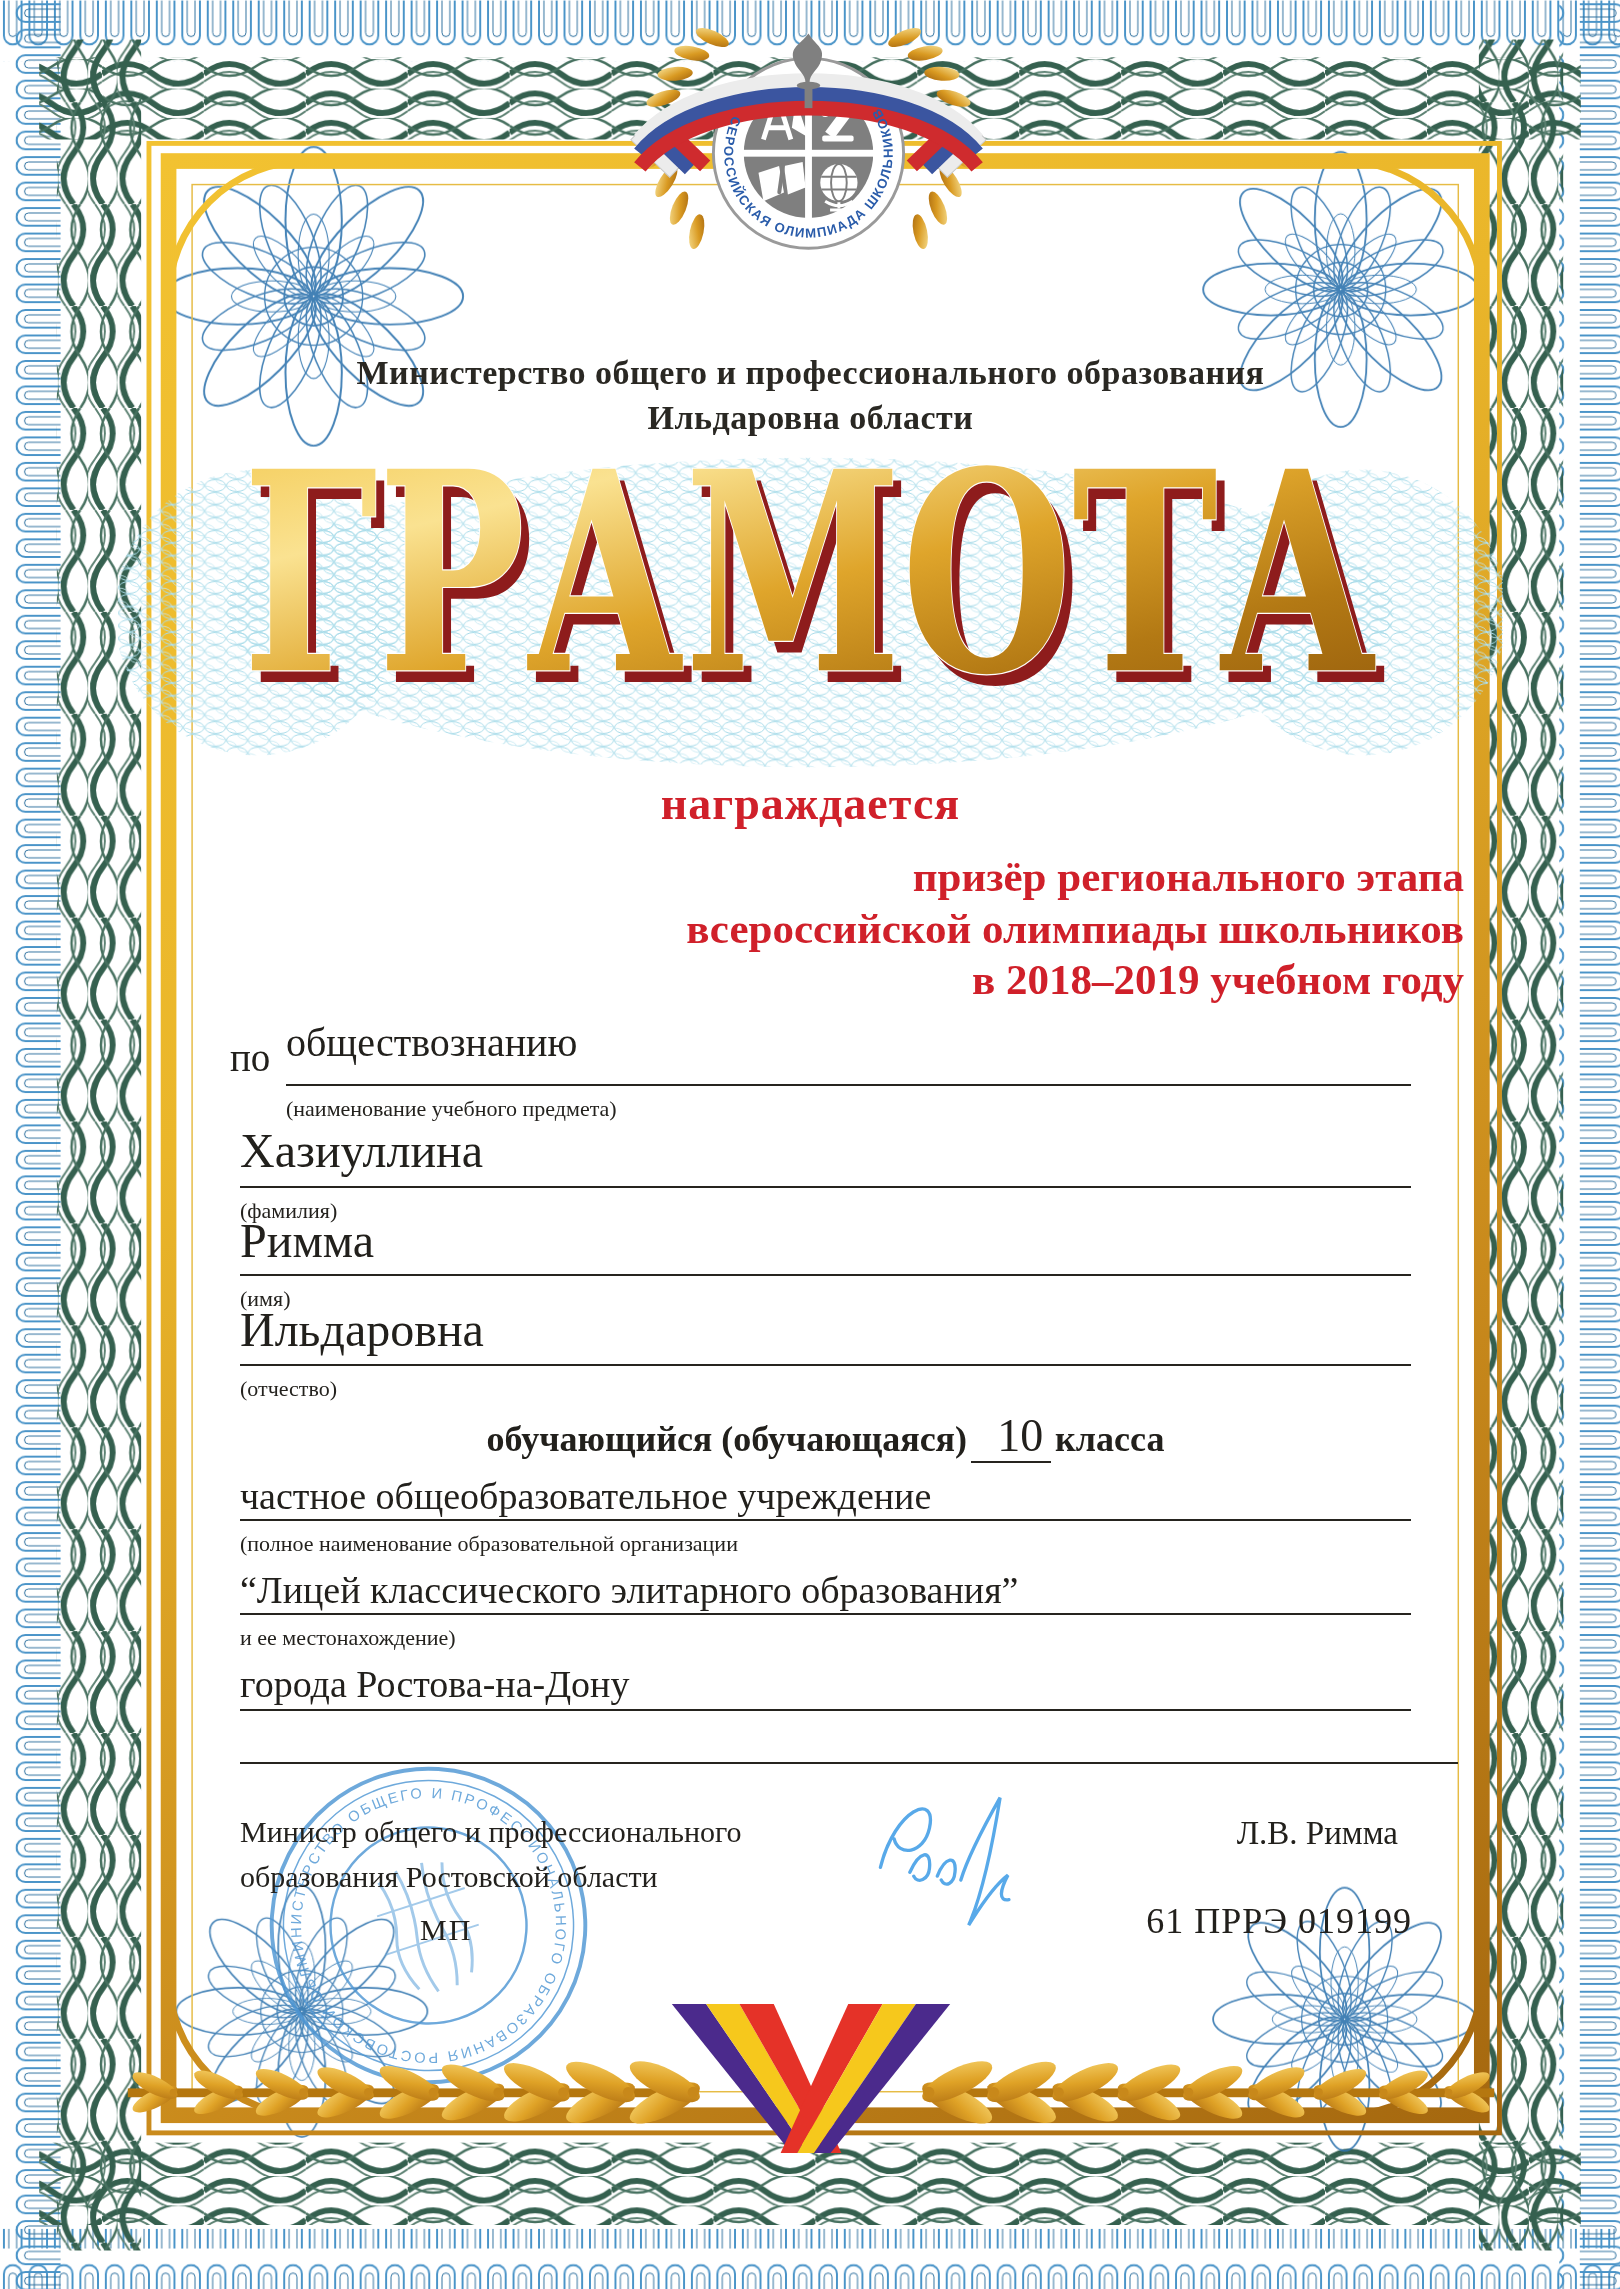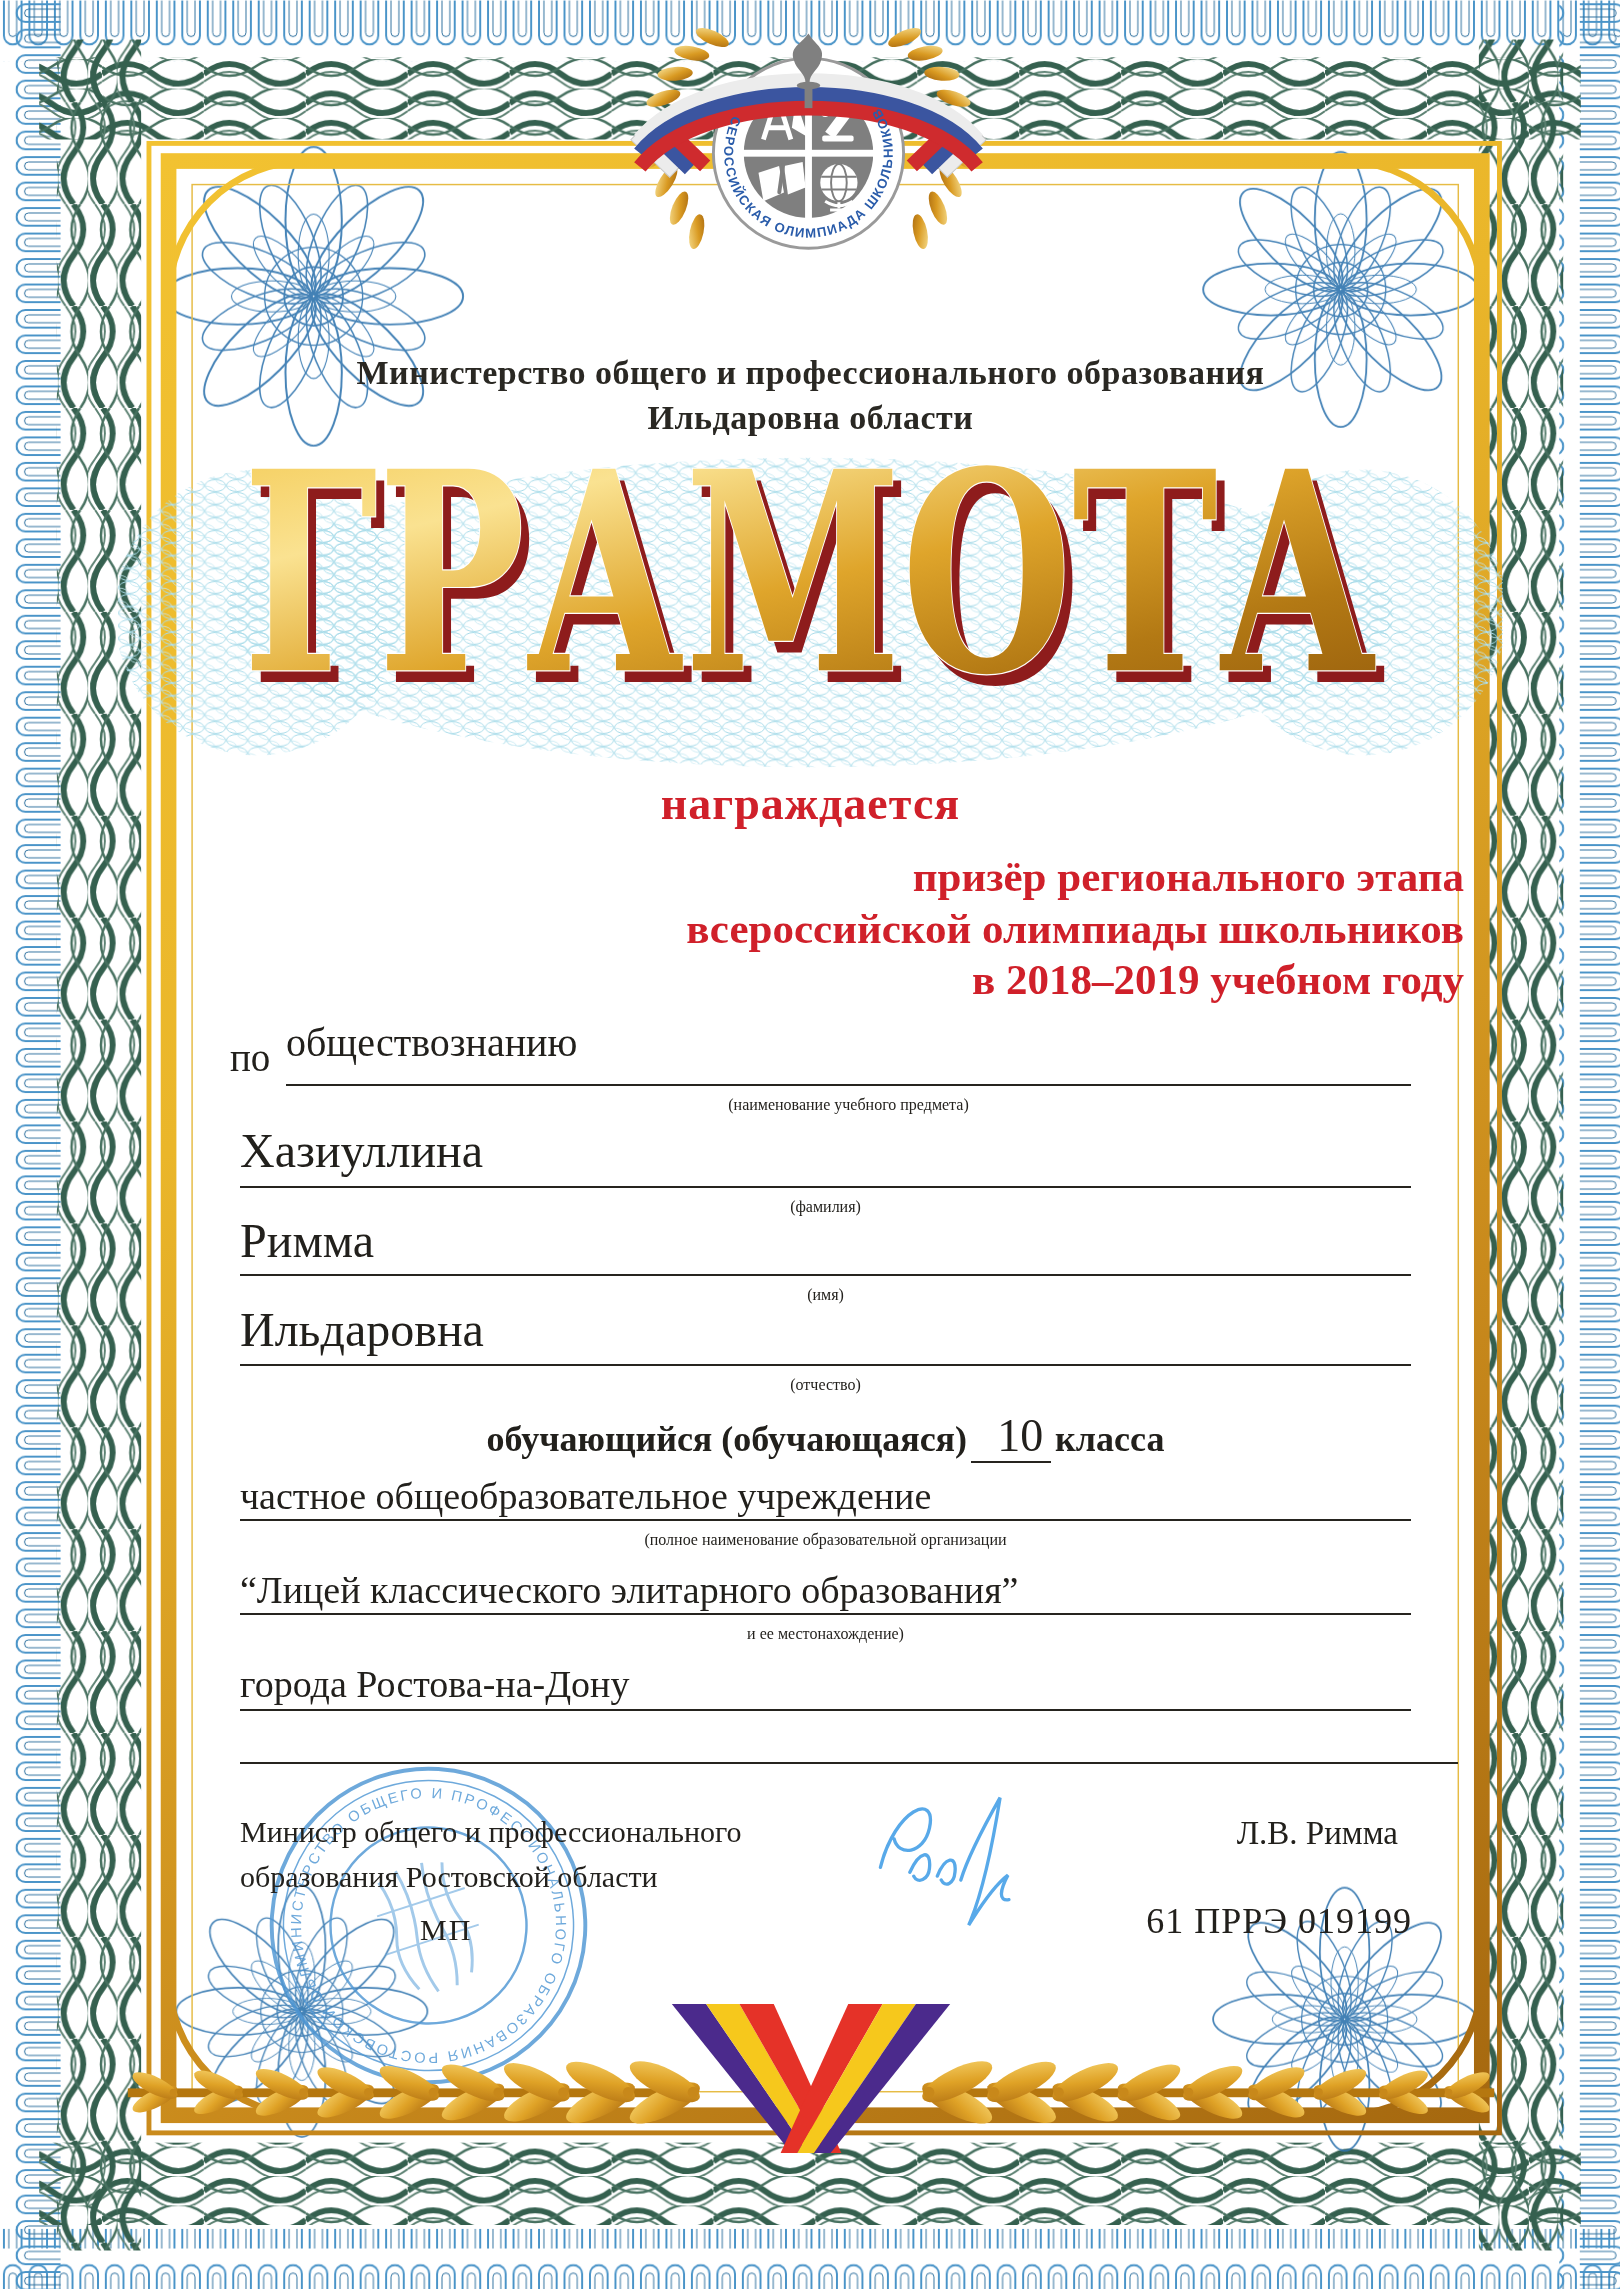--- a/index.html
+++ b/index.html
@@ -6,21 +6,21 @@
   body{margin:0;background:#9b9b9b;display:flex;justify-content:center;font-family:"Liberation Serif","DejaVu Serif",serif}
   .page{position:relative;width:1620px;height:2290px;background:#ffffff;overflow:hidden;color:#22201c}
   .abs{position:absolute}
   svg.abs{position:absolute}
   .ministry{left:157px;top:351px;width:1307px;text-align:center;font-size:34px;font-weight:bold;line-height:1.32;color:#2a2823;letter-spacing:0.5px}
   .red{color:#d0202a;font-weight:bold}
   .awarded{left:157px;top:777px;width:1307px;text-align:center;font-size:46px;letter-spacing:1px}
   .awardlines{left:157px;top:851px;width:1307px;text-align:right;font-size:43px;line-height:1.2}
   .val{left:240px;width:1171px;text-align:left;font-size:40px}
   .val.name{font-weight:normal;font-size:48px}
-  .cap{left:240px;width:1171px;text-align:center;font-size:16px;color:#24221e}
+  .cap{left:240px;width:1171px;font-size:22px;color:#24221e}
   .rule{left:240px;width:1171px;height:0;border-bottom:2.9px solid #26241f}
   .gradebox{left:240px;width:1171px;text-align:center;top:1411px}
   .gradebox .lbl{font-size:36px;font-weight:bold}
   .grade-num{display:inline-block;min-width:80px;padding:0 7.8px;border-bottom:2.9px solid #26241f;font-size:46px;line-height:1.08;text-align:right}
   .minister{left:240px;top:1809px;width:568px;font-size:30px;line-height:1.5;color:#23211d}
   .balina{right:222px;top:1815px;font-size:33px}
   .serial{right:208px;top:1900px;font-size:36px;font-weight:normal;letter-spacing:1px}
   .mp{left:420px;top:1913px;font-size:30px;letter-spacing:2px}
 </style>
 </head>

